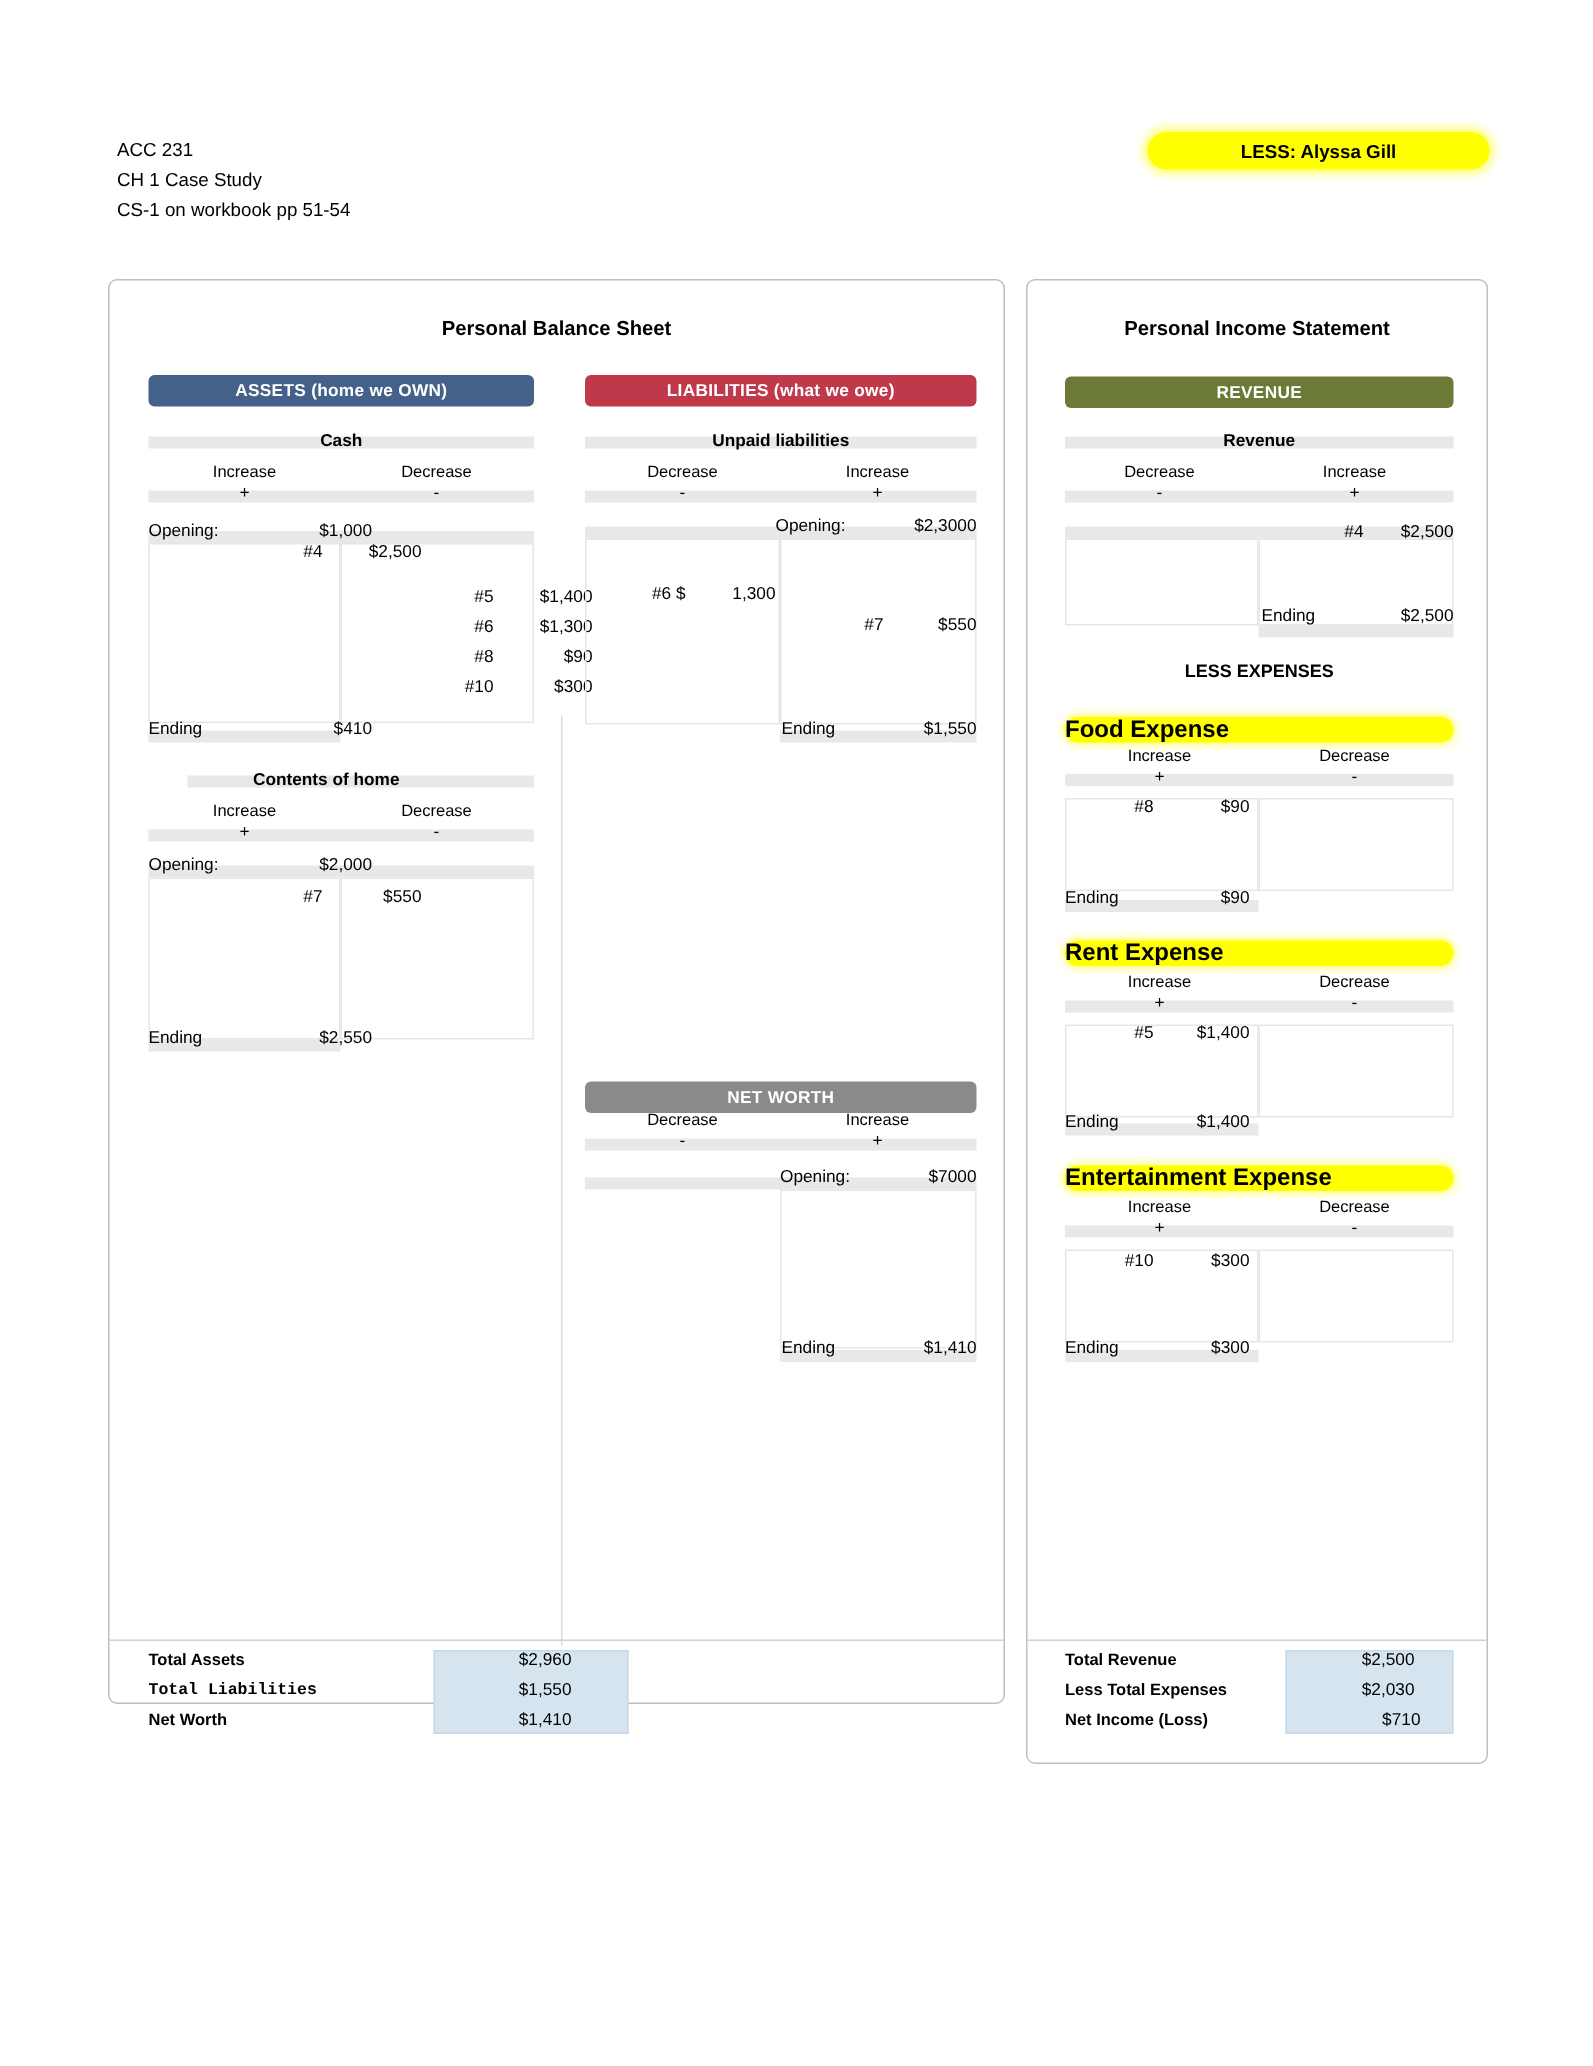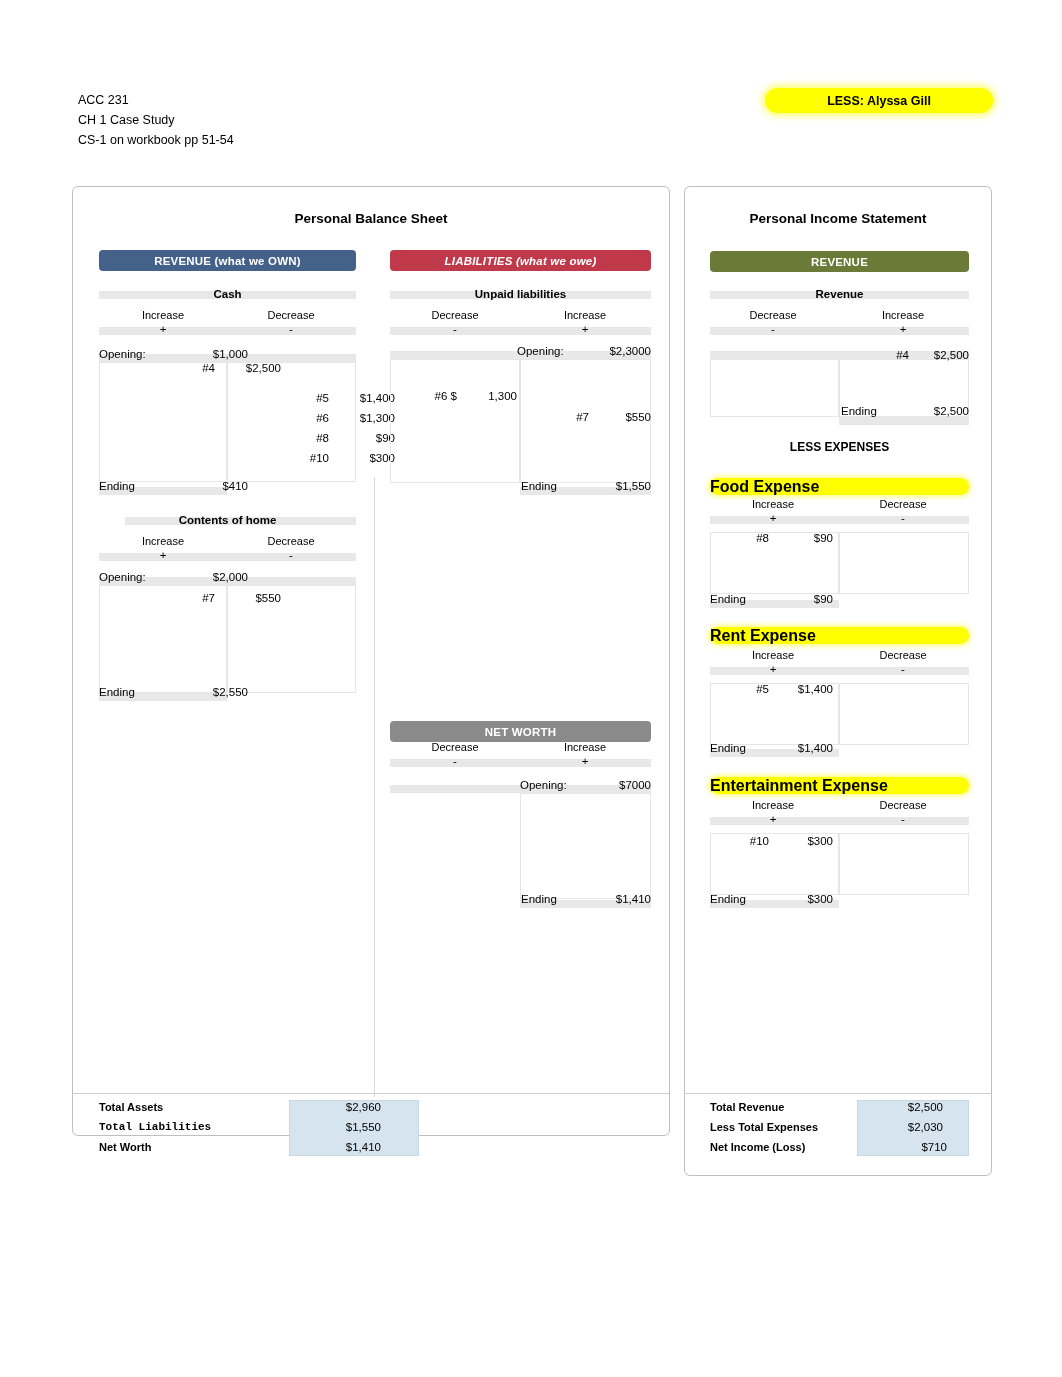--- a/index.html
+++ b/index.html
@@ -86,23 +86,23 @@
 <div class="header">
   <div>ACC 231</div>
   <div>CH 1 Case Study</div>
   <div>CS-1 on workbook pp 51-54</div>
 </div>
 <div class="namebox">LESS: Alyssa Gill</div>
 
 <div class="panel" id="balance-panel">
   <div class="panel-title">Personal Balance Sheet</div>
 
-  <div class="band assets" style="left:26px;top:63px;width:257px;">REVENUE (what we OWN)</div>
-
-  <div class="band liab" style="left:317px;top:63px;width:261px;font-style:italic;">LIABILITIES (what we owe)</div>
+  <div class="band assets" style="left:26px;top:63px;width:257px;">ASSETS (home we OWN)</div>
+
+  <div class="band liab" style="left:317px;top:63px;width:261px;">LIABILITIES (what we owe)</div>
 
   <div class="rule" style="left:26px;top:104px;width:257px;"></div>
   <div class="sub-head" style="left:26px;top:101px;width:257px;background:transparent;">Cash</div>
   <div class="colhead" style="left:30px;top:122px;width:120px;">Increase</div>
   <div class="colhead" style="left:158px;top:122px;width:120px;">Decrease</div>
   <div class="rule" style="left:26px;top:140px;width:257px;"></div>
   <div class="sign" style="left:30px;top:136px;width:120px;">+</div>
   <div class="sign" style="left:158px;top:136px;width:120px;">-</div>
   <div class="rule" style="left:26px;top:167px;width:257px;"></div>
   <div class="lbl" style="left:26px;top:161px;">Opening:</div>
@@ -120,21 +120,21 @@
   <div class="ref" style="left:222px;top:245px;width:34px;">#8</div>
   <div class="num" style="left:260px;top:245px;width:62px;">$90</div>
   <div class="ref" style="left:218px;top:265px;width:38px;">#10</div>
   <div class="num" style="left:260px;top:265px;width:62px;">$300</div>
 
   <div class="rule" style="left:26px;top:300px;width:128px;"></div>
   <div class="lbl" style="left:26px;top:293px;">Ending</div>
   <div class="num" style="left:110px;top:293px;width:65px;">$410</div>
 
   <div class="rule" style="left:52px;top:330px;width:231px;"></div>
-  <div class="sub-head" style="left:26px;top:327px;width:257px;background:transparent;">Contents of home</div>
+  <div class="sub-head" style="left:16px;top:327px;width:257px;background:transparent;">Contents of home</div>
   <div class="colhead" style="left:30px;top:348px;width:120px;">Increase</div>
   <div class="colhead" style="left:158px;top:348px;width:120px;">Decrease</div>
   <div class="rule" style="left:26px;top:366px;width:257px;"></div>
   <div class="sign" style="left:30px;top:362px;width:120px;">+</div>
   <div class="sign" style="left:158px;top:362px;width:120px;">-</div>
   <div class="rule" style="left:26px;top:390px;width:257px;"></div>
   <div class="lbl" style="left:26px;top:384px;">Opening:</div>
   <div class="num" style="left:110px;top:384px;width:65px;">$2,000</div>
 
   <div class="box" style="left:26px;top:398px;width:128px;height:108px;"></div>

